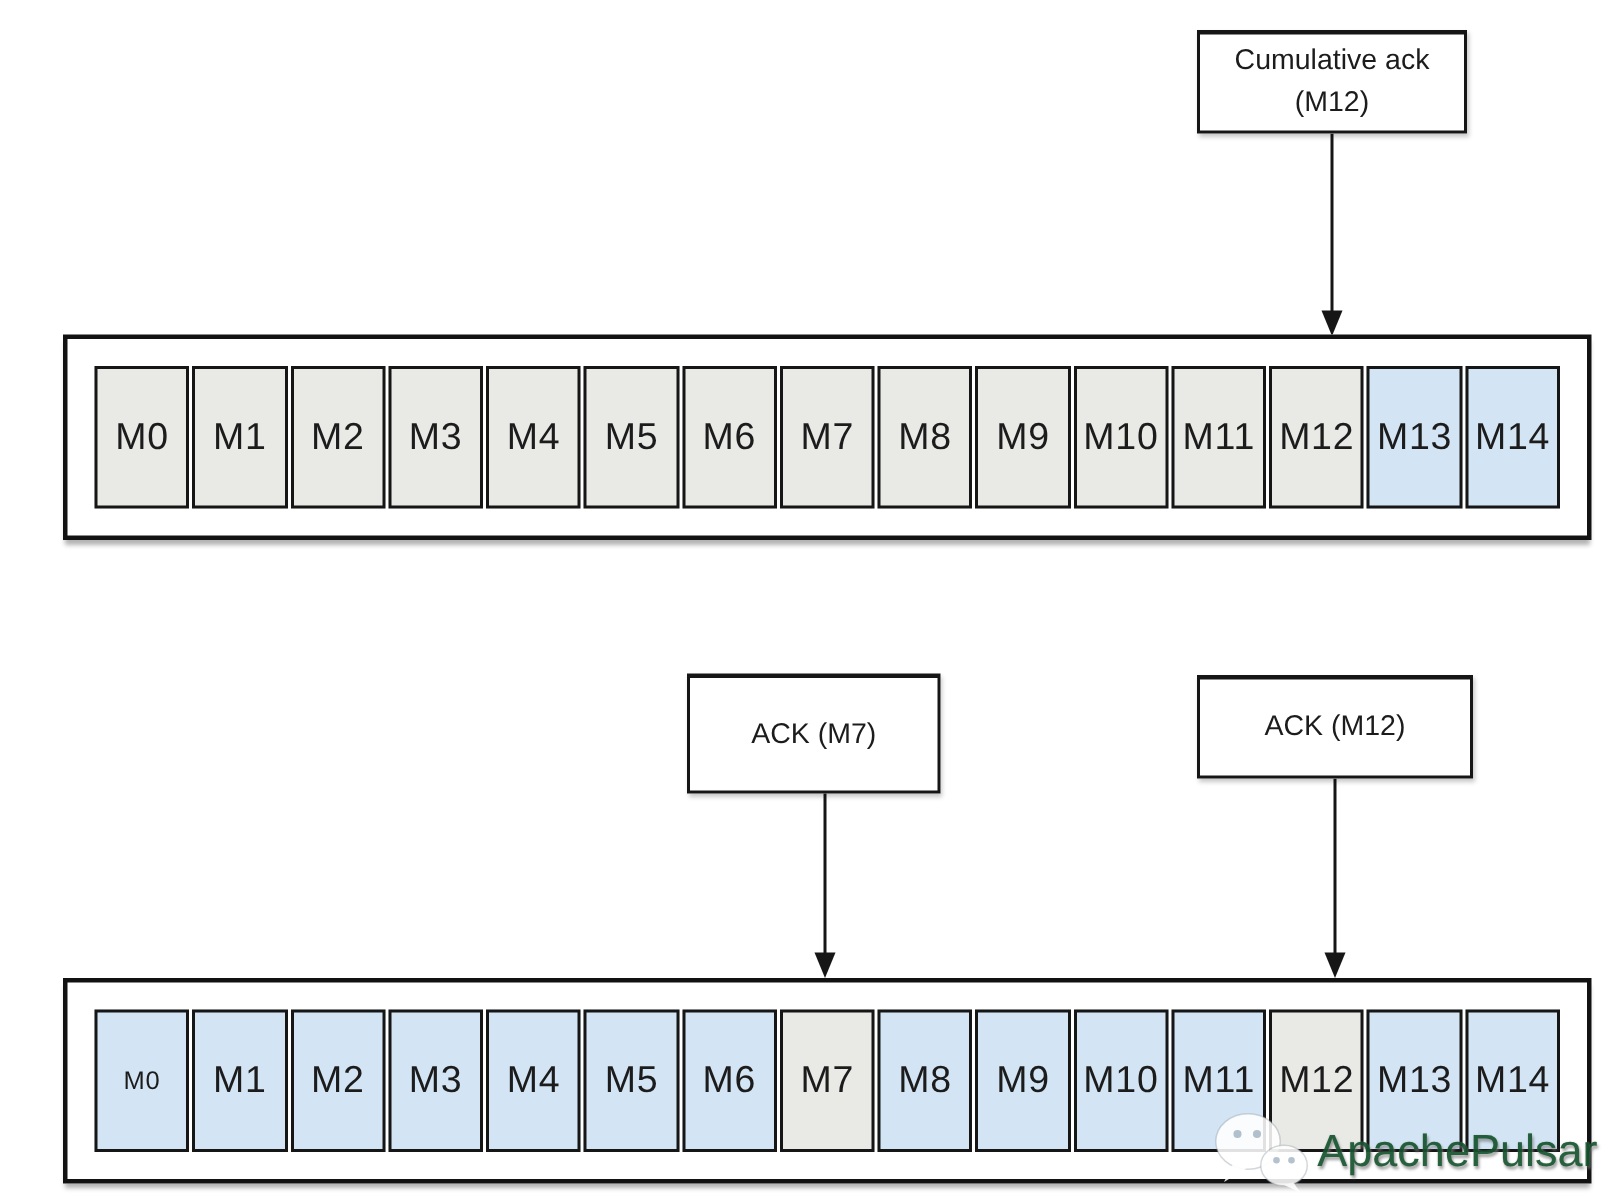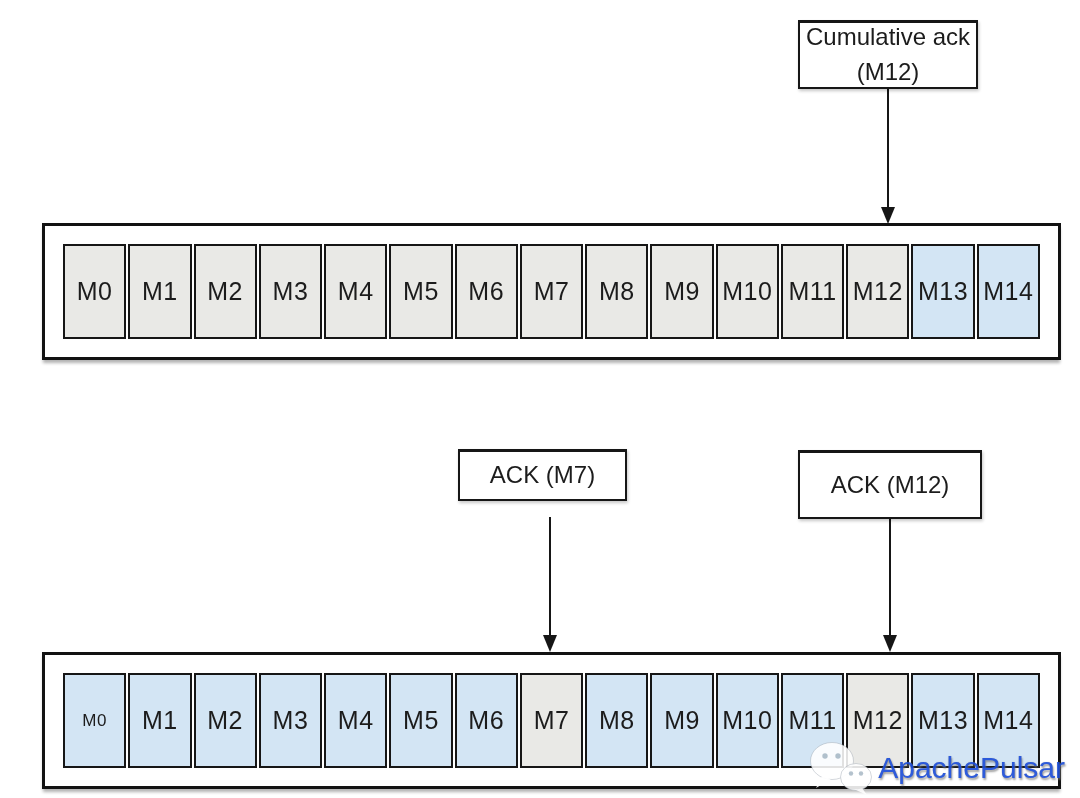--- a/index.html
+++ b/index.html
@@ -25,26 +25,26 @@
     box-sizing: border-box;
     background: #ffffff;
     border: 2px solid #161616;
     border-top-width: 3px;
     box-shadow: 1px 2px 3px rgba(0,0,0,0.22);
     display: flex;
     flex-direction: column;
     align-items: center;
     justify-content: center;
     color: #1c1c1c;
-    font-size: 24px;
+    font-size: 19px;
     line-height: 1.45;
     text-align: center;
   }
   .label-box.cumulative { left: 798px; top: 20px;  width: 180px; height: 69px; }
-  .label-box.ack7       { left: 458px; top: 449px; width: 169px; height: 52px; }
+  .label-box.ack7       { left: 458px; top: 449px; width: 169px; height: 80px; }
   .label-box.ack12      { left: 798px; top: 450px; width: 184px; height: 69px; text-align: center; }
 
   
   .row {
     position: absolute;
     left: 42px;
     width: 1019px;
     height: 137px;
     box-sizing: border-box;
     border: 3px solid #121212;
@@ -77,21 +77,21 @@
     position: absolute;
     right: 15px;
     top: 740px;
     display: flex;
     align-items: center;
     gap: 5px;
     opacity: 0.92;
   }
   .watermark-text {
     font-size: 30px;
-    color: #1d4ed8;
+    color: #14532d;
     text-shadow: 1px 2px 2px rgba(115,115,115,0.75), 0 0 1px rgba(140,140,140,0.6);
   }
 </style>
 </head>
 <body>
 
 <div class="canvas">
 
   <svg class="arrows" viewBox="0 0 1080 798">
     <g>

